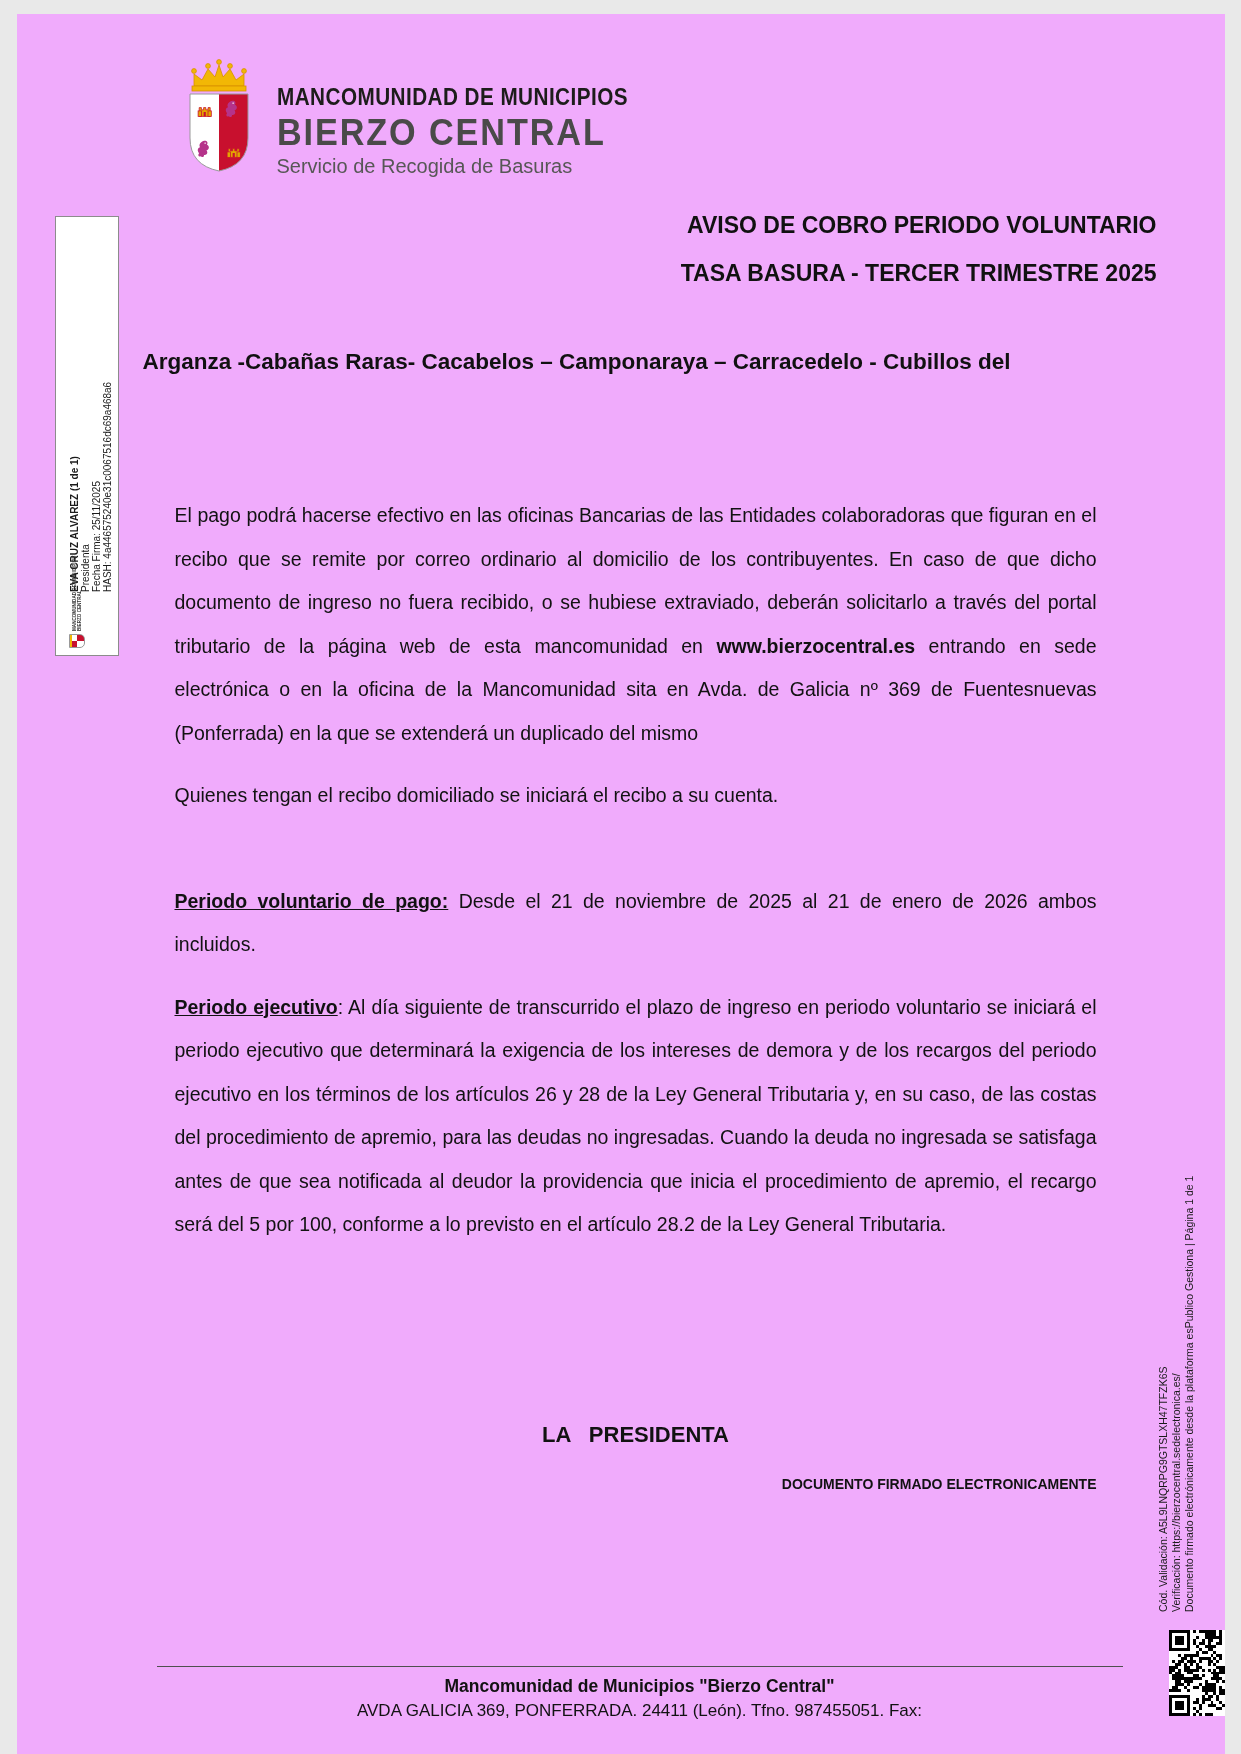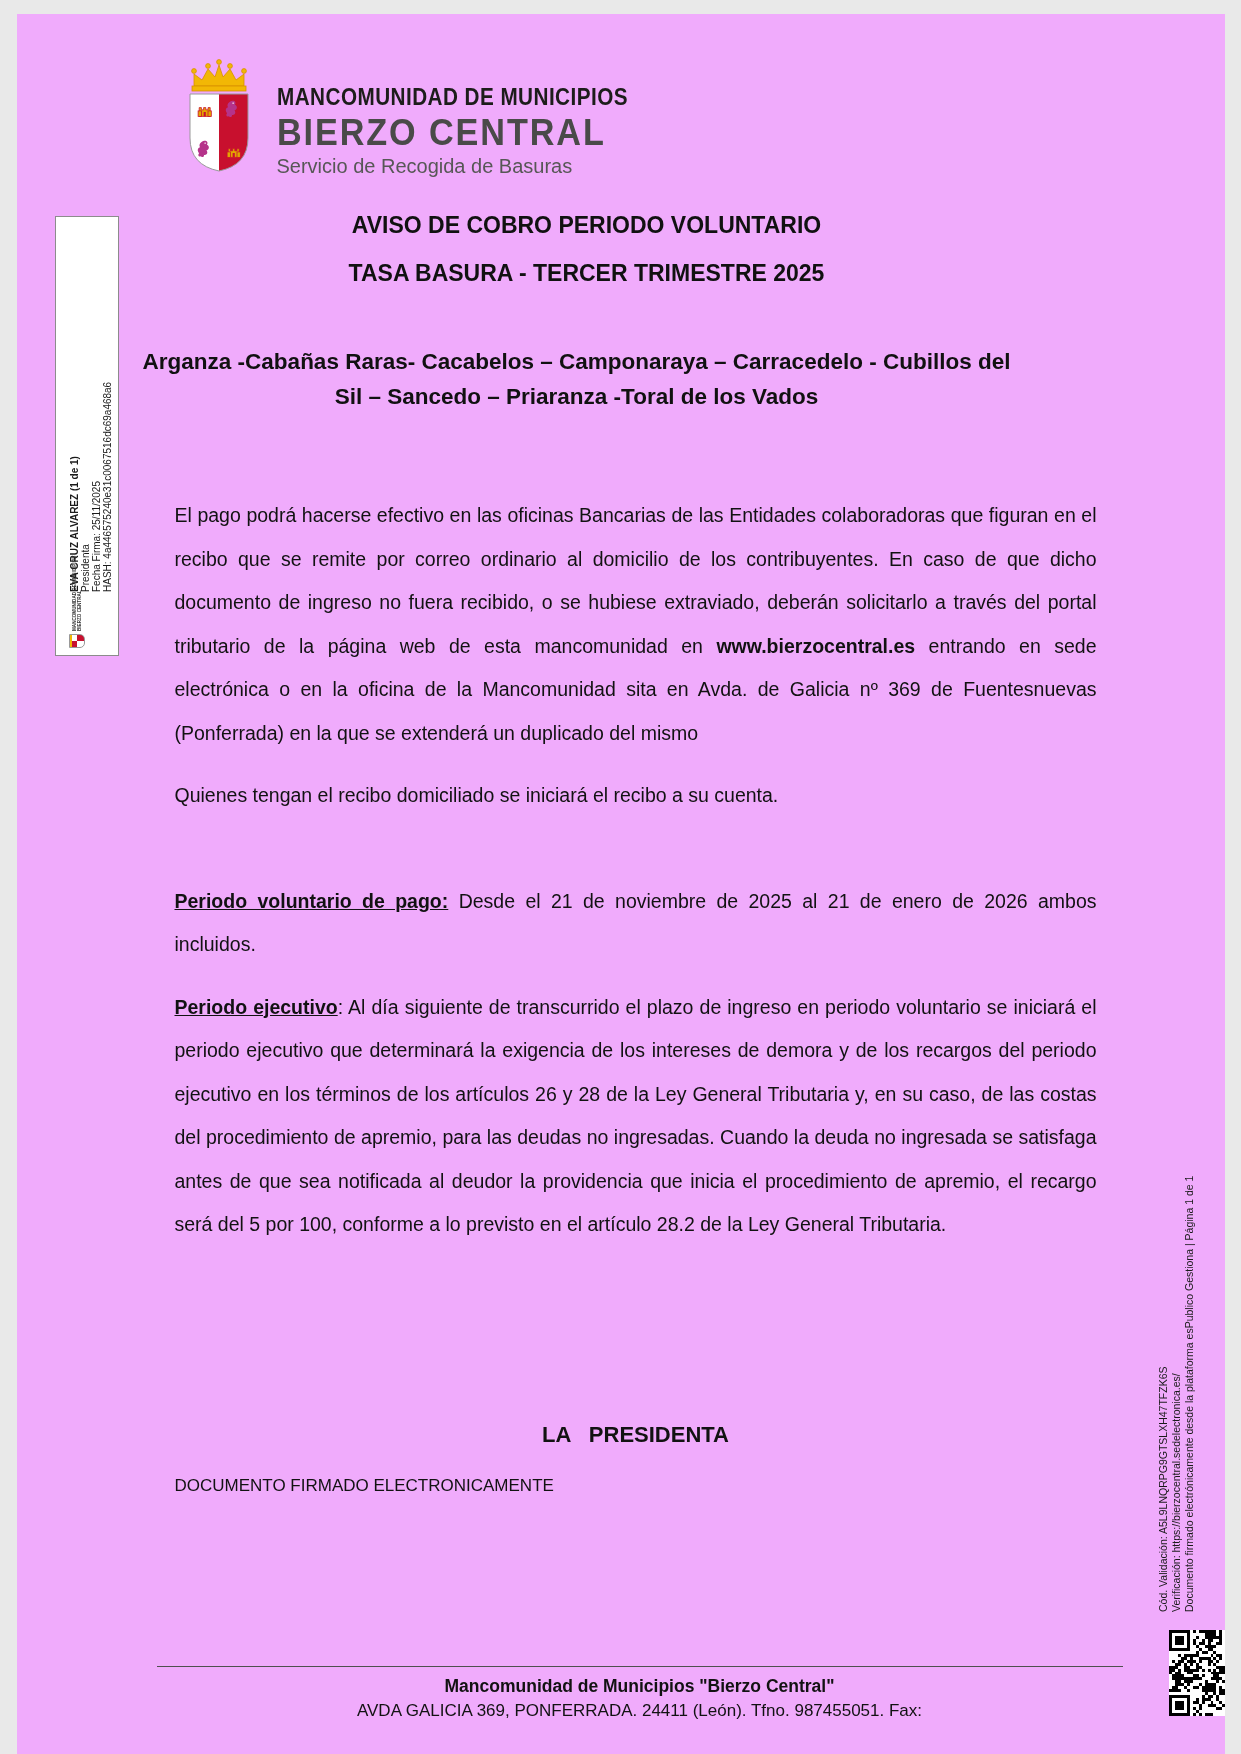--- a/index.html
+++ b/index.html
@@ -11,34 +11,34 @@
 
   
   .header-logo { position:absolute; left:160px; top:44px; display:flex; gap:16px; }
   .arms { width:84px; height:118px; }
   .org { padding-top:26px; white-space:nowrap; }
   .org-1 { font-weight:bold; font-size:23px; color:#1d1d1b; transform:scaleX(0.9); transform-origin:left center; letter-spacing:0.5px; }
   .org-2 { font-weight:bold; font-size:36px; color:#4a4a49; letter-spacing:2px; margin-top:1px; transform:scaleX(0.95); transform-origin:left center; }
   .org-3 { font-size:20px; color:#575756; margin-top:1px; }
 
   
-  .titles { position:absolute; left:0; top:198px; width:1140px; text-align:center; font-weight:bold; font-size:23px; color:#111; }
+  .titles { position:absolute; left:0; top:198px; width:1140px; text-align:right; font-weight:bold; font-size:23px; color:#111; }
   .title-l2 { margin-top:21px; }
   .munis { position:absolute; left:55px; top:330px; width:1010px; text-align:center; font-weight:bold; font-size:22.5px; line-height:35px; color:#111; }
 
   
   .body-text { position:absolute; left:158px; top:480px; width:922px; font-size:19.5px; line-height:43.5px; text-align:justify; }
   .body-text p { margin:0 0 19px 0; }
   .gap-before { margin-top:62px !important; }
   .b { font-weight:bold; }
   .u { text-decoration:underline; }
 
   
   .sig1 { position:absolute; left:158px; top:1408px; width:922px; text-align:center; font-weight:bold; font-size:22px; white-space:pre; }
-  .sig2 { position:absolute; left:158px; top:1462px; width:922px; text-align:left; font-weight:normal; font-size:17px; }
+  .sig2 { position:absolute; left:158px; top:1462px; width:922px; text-align:right; font-weight:bold; font-size:14px; }
 
   
   .leftbox { position:absolute; left:38px; top:202px; width:62px; height:438px; border:1px solid #8c8c8c; background:#fff; }
   .leftbox-text { position:absolute; left:52px; top:578px; width:360px; transform:rotate(-90deg); transform-origin:0 0; font-size:10px; line-height:11px; color:#1a1a1a; }
   .leftbox-text div { white-space:nowrap; }
   .lb-signer { font-weight:bold; }
   .leftbox-logo { position:absolute; left:52px; top:634px; width:52px; transform:rotate(-90deg); transform-origin:0 0; display:flex; align-items:center; gap:3px; }
   .mini-shield { width:12px; height:14px; flex:0 0 auto;
     background:linear-gradient(#f2b705 0 15%, transparent 15%),
                conic-gradient(#fff 0 25%, #c8102e 0 50%, #fff 0 75%, #c8102e 0 100%);
@@ -109,21 +109,20 @@
       <div class="org-3">Servicio de Recogida de Basuras</div>
     </div>
   </div>
 
   <div class="titles">
     <div>AVISO DE COBRO PERIODO VOLUNTARIO</div>
     <div class="title-l2">TASA BASURA - TERCER TRIMESTRE 2025</div>
   </div>
   <div class="munis">
     <div>Arganza  -Cabañas Raras- Cacabelos – Camponaraya – Carracedelo - Cubillos del</div>
-    <div>Sil – Sancedo – Priaranza -Toral de los Vados</div>
   </div>
 
   <div class="body-text">
     <p><span>El pago podrá hacerse efectivo en las oficinas Bancarias de las Entidades colaboradoras que figuran en el recibo que se remite por correo ordinario al domicilio de los contribuyentes. En caso de que dicho documento de ingreso no fuera recibido, o se hubiese extraviado, deberán solicitarlo a través del portal tributario de la página web de esta mancomunidad en </span><span class="b">www.bierzocentral.es</span><span> entrando en sede electrónica o en la oficina de la Mancomunidad sita en Avda. de Galicia nº 369 de Fuentesnuevas (Ponferrada) en la que se extenderá un duplicado del mismo</span></p>
     <p><span>Quienes tengan el recibo domiciliado se iniciará el recibo a su cuenta.</span></p>
     <p class="gap-before"><span class="b u">Periodo voluntario de pago:</span><span> Desde el 21 de noviembre de 2025 al 21 de enero de 2026 ambos incluidos.</span></p>
     <p><span class="b u">Periodo ejecutivo</span><span>: Al día siguiente de transcurrido el plazo de ingreso en periodo voluntario se iniciará el periodo ejecutivo que determinará la exigencia de los intereses de demora y de los recargos del periodo ejecutivo en los términos de los artículos 26 y 28 de la Ley General Tributaria y, en su caso, de las costas del procedimiento de apremio, para las deudas no ingresadas. Cuando la deuda no ingresada se satisfaga antes de que sea notificada al deudor la providencia que inicia el procedimiento de apremio, el recargo será del 5 por 100, conforme a lo previsto en el artículo 28.2 de la Ley General Tributaria.</span></p>
   </div>
 
   <div class="sig1">LA   PRESIDENTA</div>

